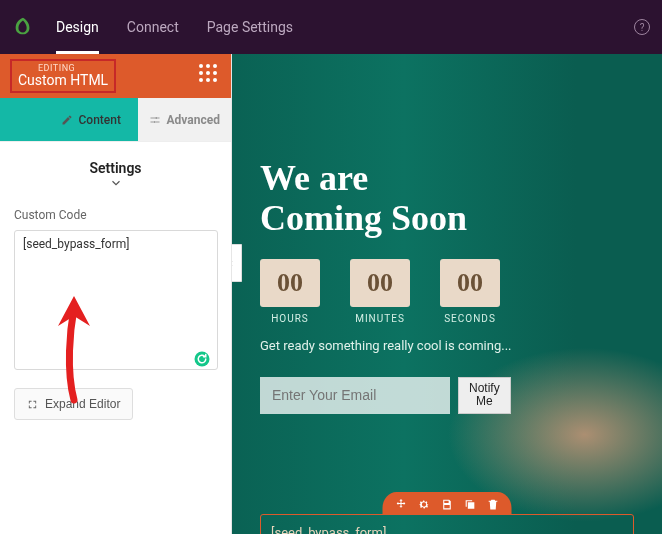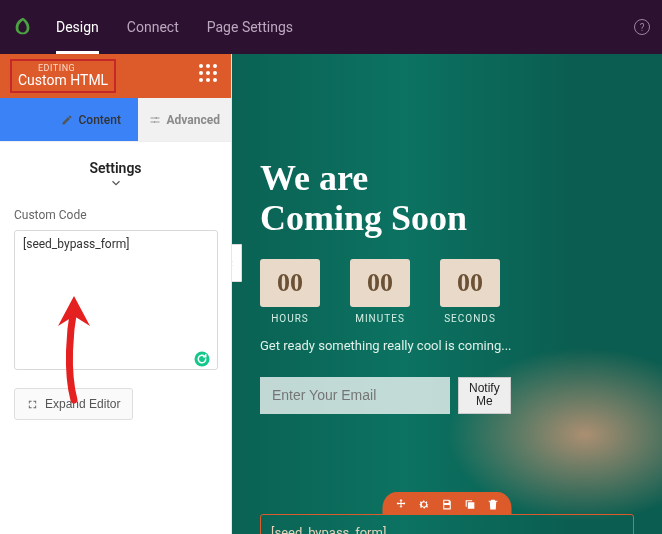--- a/index.html
+++ b/index.html
@@ -18,21 +18,21 @@
 
   .editing-header { background:#dd5a2b; color:#fff; padding:8px 12px 8px 10px; position:relative; height:44px; display:flex; align-items:center; }
   .editing-inner { border:2px solid #c62828; padding:2px 6px; display:inline-block; }
   .editing-label { font-size:9px; letter-spacing:0.5px; color:#ffd9c9;margin-left:20px; }
   .editing-title { font-size:14px; line-height:1.1; }
   .grid-btn { position:absolute; right:10px; top:10px; width:22px; height:22px; display:grid; grid-template-columns:repeat(3,4px); grid-template-rows:repeat(3,4px); gap:3px; cursor:pointer; }
   .grid-btn span { background:#fff; width:4px; height:4px; border-radius:50%; }
 
   .subtabs { display:flex; height:44px; border-bottom:1px solid #eee; }
   .subtab { flex:1; display:flex; align-items:center; justify-content:center; gap:6px; font-size:12px; color:#5a5a5a; cursor:pointer; }
-  .subtab.active { background:#3b82f6; font-weight:500; color:#333;padding-left:44px; }
+  .subtab.active { background:#14b8a6; font-weight:500; color:#333;padding-left:44px; }
   .subtab.inactive { background:#f1f1f1; color:#8a8a8a;font-weight:bold; }
   .subtab svg { width:12px; height:12px; }
 
   .panel { padding:18px 14px; }
   .panel-head { display:flex; align-items:center; justify-content:space-between; margin-bottom:18px; cursor:pointer;flex-direction:column; }
   .panel-head h3 { font-size:14px; font-weight:600; color:#222; }
   .panel-head svg { width:14px; height:14px; stroke:#555; }
   .field-label { font-size:12px; color:#666; margin-bottom:8px; display:block; }
   .code-area { width:204px; height:140px; border:1px solid #d9d9d9; border-radius:3px; padding:6px 8px; font-size:12px; color:#333; resize:none; background:#fff; position:relative; font-family:inherit; }
   .code-wrap { position:relative; }

